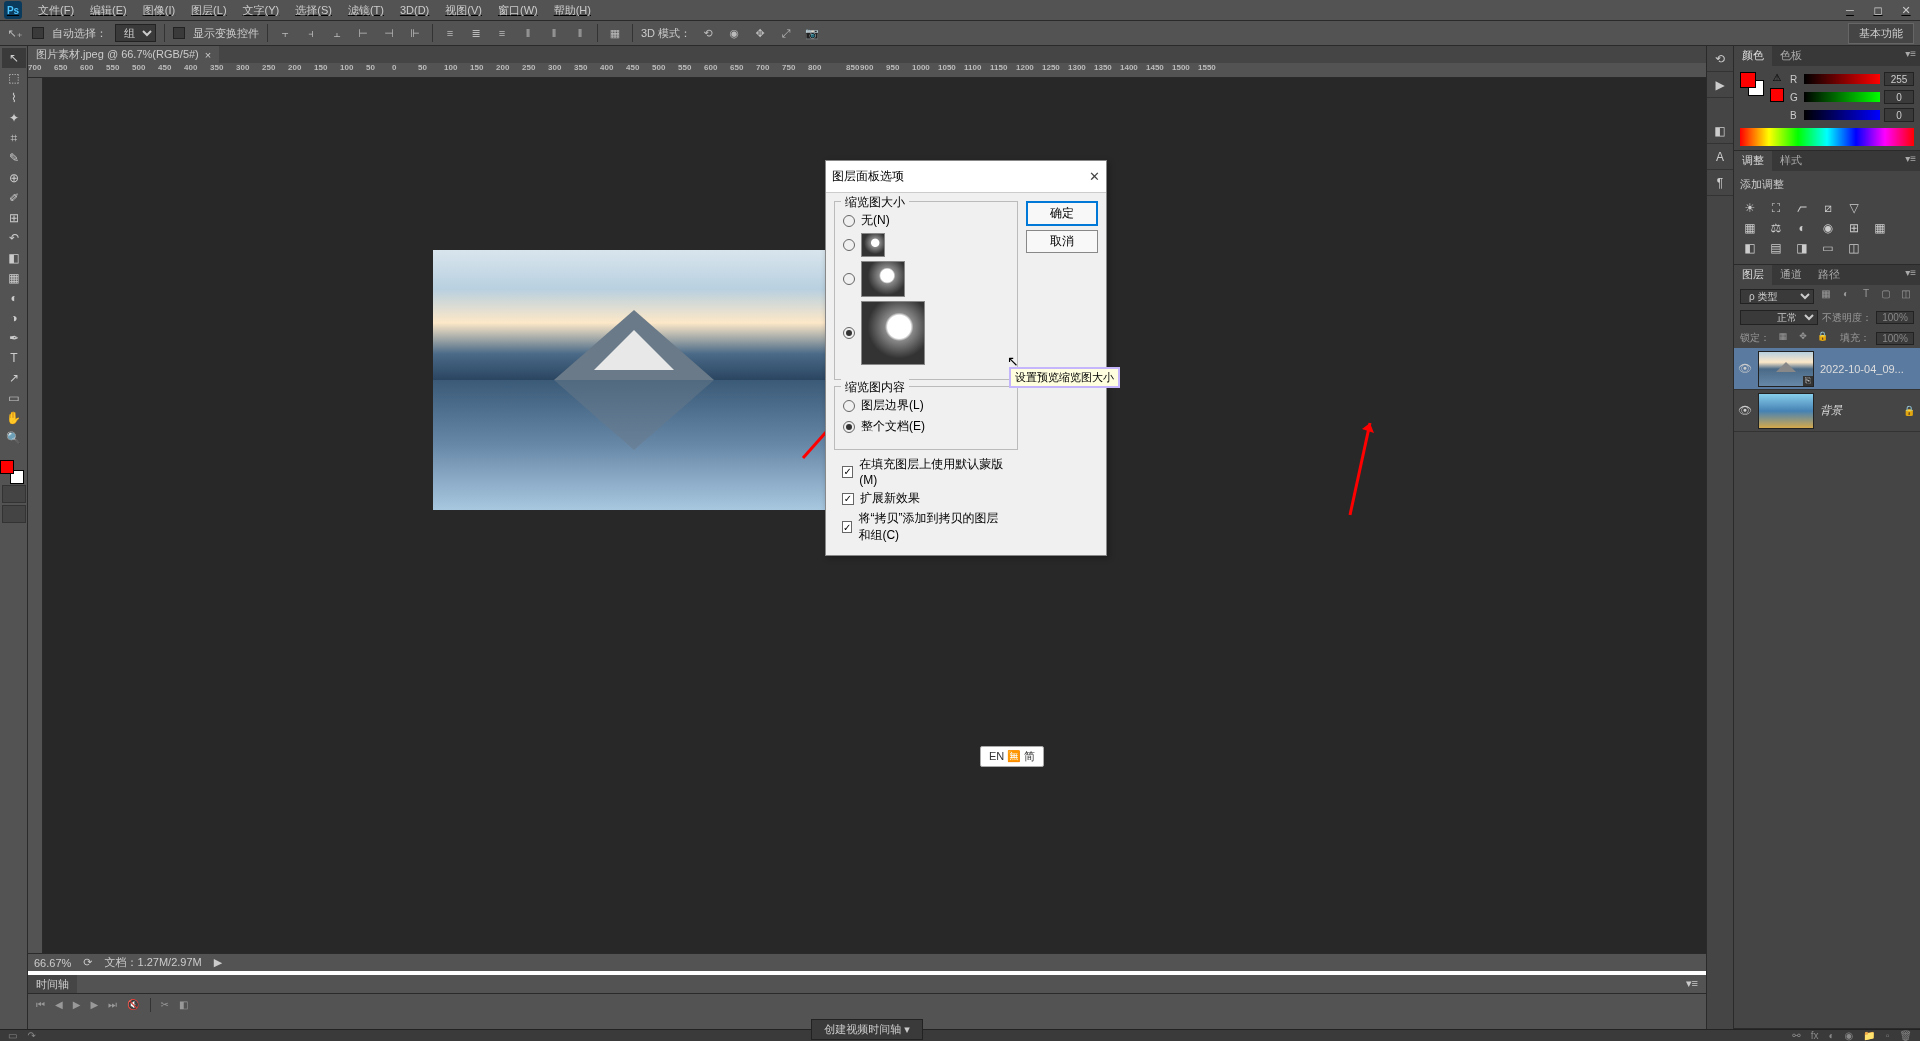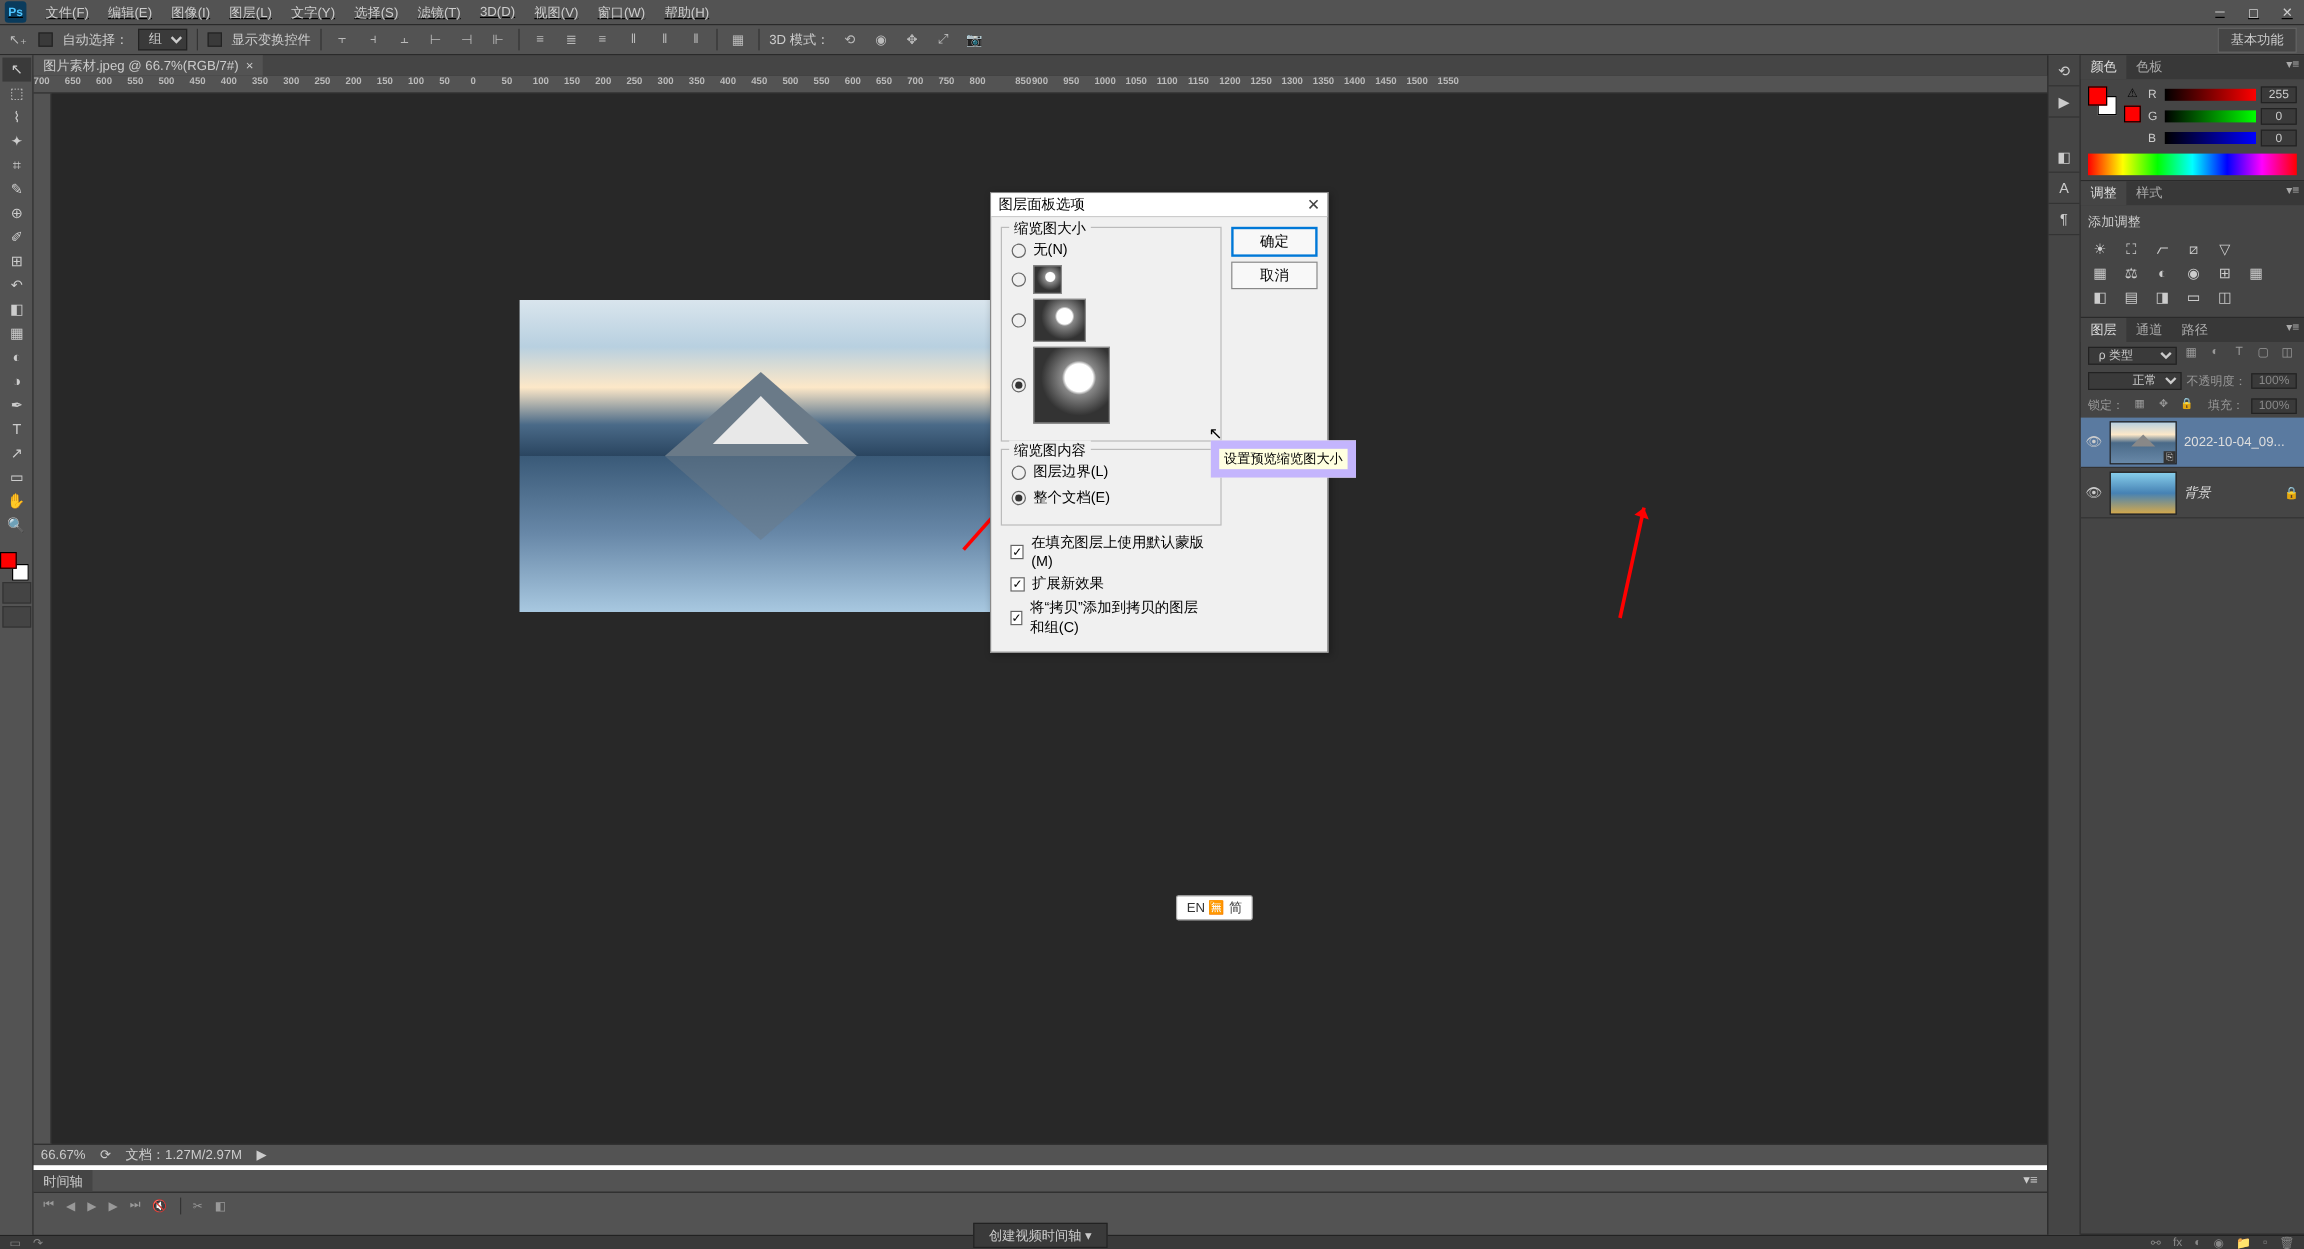--- a/index.html
+++ b/index.html
@@ -112,40 +112,40 @@
 .link-ic { position: absolute; bottom: 0; right: 0; width: 10px; height: 10px; background: #333; color: #ccc; font-size: 8px; text-align: center; }
 .lname { color: #ddd; font-size: 11px; flex: 1; overflow: hidden; white-space: nowrap; text-overflow: ellipsis; }
 .lname-italic { font-style: italic; }
 .lock-badge { color: #ccc; font-size: 10px; }
 
 
 .red-arrow { position: absolute; pointer-events: none; }
 
 
 .dialog { position: absolute; left: 825px; top: 160px; width: 282px; background: #f0f0f0; border: 1px solid #888; box-shadow: 2px 2px 6px rgba(0,0,0,0.3); font-size: 12px; }
-.dlg-title { height: 20px; background: #fff; display: flex; align-items: center; padding: 0 6px; border-bottom: 1px solid #ccc; }
+.dlg-title { height: 32px; background: #fff; display: flex; align-items: center; padding: 0 6px; border-bottom: 1px solid #ccc; }
 .dlg-close { margin-left: auto; font-size: 13px; color: #444; }
 .dlg-body { padding: 8px; display: flex; gap: 8px; }
 .dlg-left { flex: 1; }
 .dlg-right { width: 72px; display: flex; flex-direction: column; gap: 4px; }
 .dlg-btn { border: 1px solid #888; background: #f8f8f8; font-size: 12px; padding: 2px 0; text-align: center; }
 .dlg-btn.primary { border: 2px solid #0078d7; }
 .fieldset { border: 1px solid #bbb; padding: 6px 8px 10px; margin-bottom: 6px; position: relative; }
 .legend { position: absolute; top: -8px; left: 6px; background: #f0f0f0; padding: 0 4px; font-size: 12px; }
 .radio-row { display: flex; align-items: center; gap: 6px; margin: 4px 0; }
 .radio { width: 12px; height: 12px; border: 1px solid #666; border-radius: 50%; display: inline-flex; align-items: center; justify-content: center; }
 .radio.checked::after { content: ""; width: 6px; height: 6px; background: #333; border-radius: 50%; }
 .thumb-s { width: 24px; height: 24px; background: #555; display: inline-block; border: 1px solid #888; background-image: radial-gradient(circle at 60% 40%, #fff 20%, #888 25%, #333 60%); }
 .thumb-m { width: 44px; height: 36px; background: #555; display: inline-block; border: 1px solid #888; background-image: radial-gradient(circle at 60% 40%, #fff 20%, #888 25%, #333 60%); }
 .thumb-l { width: 64px; height: 64px; background: #555; display: inline-block; border: 1px solid #888; background-image: radial-gradient(circle at 60% 40%, #fff 22%, #888 27%, #333 60%); }
 .check-row { display: flex; align-items: center; gap: 6px; margin: 3px 8px; font-size: 12px; }
 .check { width: 12px; height: 12px; border: 1px solid #666; display: inline-flex; align-items: center; justify-content: center; font-size: 10px; background: #fff; }
 .check.checked::after { content: "✓"; }
 
-.tooltip { position: absolute; background: #ffffe0; border: 7px solid #c4b5fd; font-size: 11px; padding: 1px 4px; }
+.tooltip { position: absolute; background: #ffffe0; border: 2px solid #c4b5fd; font-size: 11px; padding: 1px 4px; }
 .bottom-strip { height: 12px; background: #3a3a3a; border-top: 1px solid #222; display: flex; align-items: center; padding: 0 8px; gap: 10px; }
 .bs-ic { color: #888; font-size: 10px; }
 .ime { position: absolute; left: 980px; top: 746px; background: #fff; border: 1px solid #aaa; padding: 2px 8px; font-size: 11px; color: #333; border-radius: 2px; }
 </style>
 </head>
 <body>
 
 <div class="menubar">
   <div class="ps-logo">Ps</div>
   <div class="menu-item">文件(F)</div>
@@ -228,21 +228,21 @@
       <div class="fg"></div>
       <div class="bg"></div>
     </div>
     <div class="mini-tool"></div>
     <div class="mini-tool"></div>
   </div>
 
   <div class="docarea">
     <div class="doctab">
       <div class="tab">
-        <span>图片素材.jpeg @ 66.7%(RGB/7#)</span>
+        <span>图片素材.jpeg @ 66.7%(RGB/5#)</span>
         <span class="tab-close">×</span>
       </div>
     </div>
     <div class="ruler-h" id="ruler-h">
         <span style="left: 0px;">700</span>
         <span style="left: 26px;">650</span>
         <span style="left: 52px;">600</span>
         <span style="left: 78px;">550</span>
         <span style="left: 104px;">500</span>
         <span style="left: 130px;">450</span>

